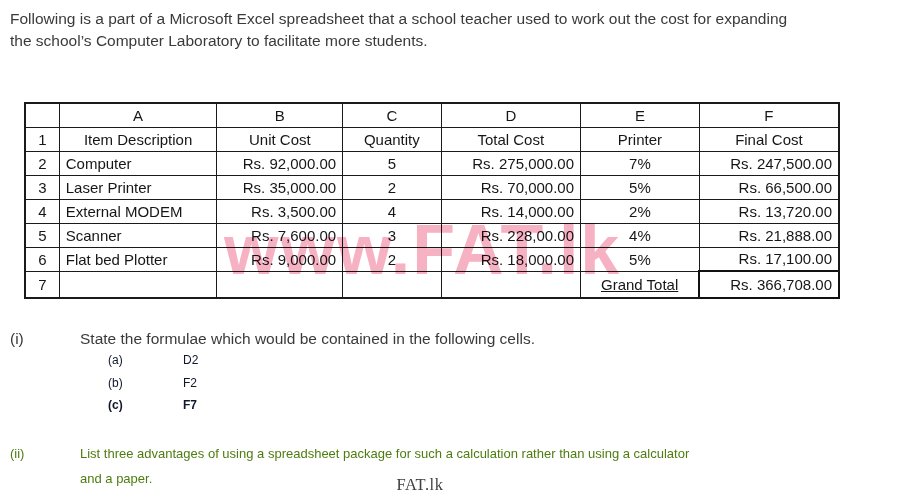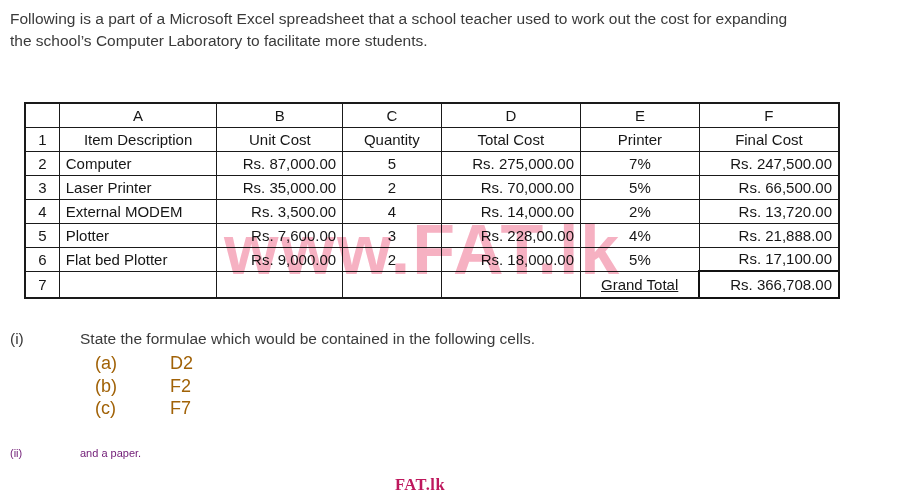--- a/index.html
+++ b/index.html
@@ -60,37 +60,37 @@
     font-weight: bold;
     letter-spacing: 2px;
     color: #f5a3b8;
     mix-blend-mode: multiply;
     opacity: 0.85;
     pointer-events: none;
     white-space: nowrap;
   }
   .q1 { position: absolute; top: 330px; left: 10px; font-size: 15.5px; color: #3a3a3a; }
   .q1 .qlabel { display: inline-block; width: 70px; }
-  .sub { position: absolute; left: 95px; font-size: 18px; color: #a16207; }
+  .sub { position: absolute; left: 108px; font-size: 12px; color: #0f172a; }
   .sub .slabel { display: inline-block; width: 75px; }
   .sub-a { top: 353px; }
   .sub-b { top: 376px; }
-  .sub-c { top: 398px; }
-  .q2 { position: absolute; top: 441px; left: 10px; width: 880px; font-size: 11px; line-height: 25px; color: #701a75; }
+  .sub-c { top: 398px; font-weight: bold; }
+  .q2 { position: absolute; top: 441px; left: 10px; width: 880px; font-size: 13px; line-height: 25px; color: #4d7c0f; }
   .q2 .qlabel { position: absolute; left: 0; top: 0; }
   .q2 .qbody { margin-left: 70px; }
   .footer-mark {
     position: absolute;
     top: 475px;
     left: 50%;
     transform: translateX(-50%);
     font-family: "Liberation Serif", "DejaVu Serif", serif;
-    font-weight: bold;
+    font-weight: normal;
     font-size: 16.5px;
-    color: #be185d;
+    color: #404040;
     letter-spacing: 0.5px;
   }
 </style>
 </head>
 <body>
 
 <div class="doc">
 
   <div class="intro">
     <div>Following is a part of a Microsoft Excel spreadsheet that a school teacher used to work out the cost for expanding</div>
@@ -123,21 +123,21 @@
         <td class="hdr">Item Description</td>
         <td class="hdr">Unit Cost</td>
         <td class="hdr">Quantity</td>
         <td class="hdr">Total Cost</td>
         <td class="hdr">Printer</td>
         <td class="hdr">Final Cost</td>
       </tr>
       <tr>
         <td class="row-num">2</td>
         <td class="cell-item">Computer</td>
-        <td class="cell-money">Rs. 87,000.00</td>
+        <td class="cell-money">Rs. 92,000.00</td>
         <td class="cell-center">5</td>
         <td class="cell-money">Rs. 275,000.00</td>
         <td class="cell-center">7%</td>
         <td class="cell-money">Rs. 247,500.00</td>
       </tr>
       <tr>
         <td class="row-num">3</td>
         <td class="cell-item">Laser Printer</td>
         <td class="cell-money">Rs. 35,000.00</td>
         <td class="cell-center">2</td>
@@ -149,21 +149,21 @@
         <td class="row-num">4</td>
         <td class="cell-item">External MODEM</td>
         <td class="cell-money">Rs. 3,500.00</td>
         <td class="cell-center">4</td>
         <td class="cell-money">Rs. 14,000.00</td>
         <td class="cell-center">2%</td>
         <td class="cell-money">Rs. 13,720.00</td>
       </tr>
       <tr>
         <td class="row-num">5</td>
-        <td class="cell-item">Plotter</td>
+        <td class="cell-item">Scanner</td>
         <td class="cell-money">Rs. 7,600.00</td>
         <td class="cell-center">3</td>
         <td class="cell-money">Rs. 228,00.00</td>
         <td class="cell-center">4%</td>
         <td class="cell-money">Rs. 21,888.00</td>
       </tr>
       <tr>
         <td class="row-num">6</td>
         <td class="cell-item">Flat bed Plotter</td>
         <td class="cell-money">Rs. 9,000.00</td>
@@ -197,19 +197,20 @@
   <div class="sub sub-b">
     <span class="slabel">(b)</span><span>F2</span>
   </div>
   <div class="sub sub-c">
     <span class="slabel">(c)</span><span>F7</span>
   </div>
 
   <div class="q2">
     <span class="qlabel">(ii)</span>
     <div class="qbody">
+      <div>List three advantages of using a spreadsheet package for such a calculation rather than using a calculator</div>
       <div>and a paper.</div>
     </div>
   </div>
 
   <div class="footer-mark">FAT.lk</div>
 
 </div>
 
 </body></html>

